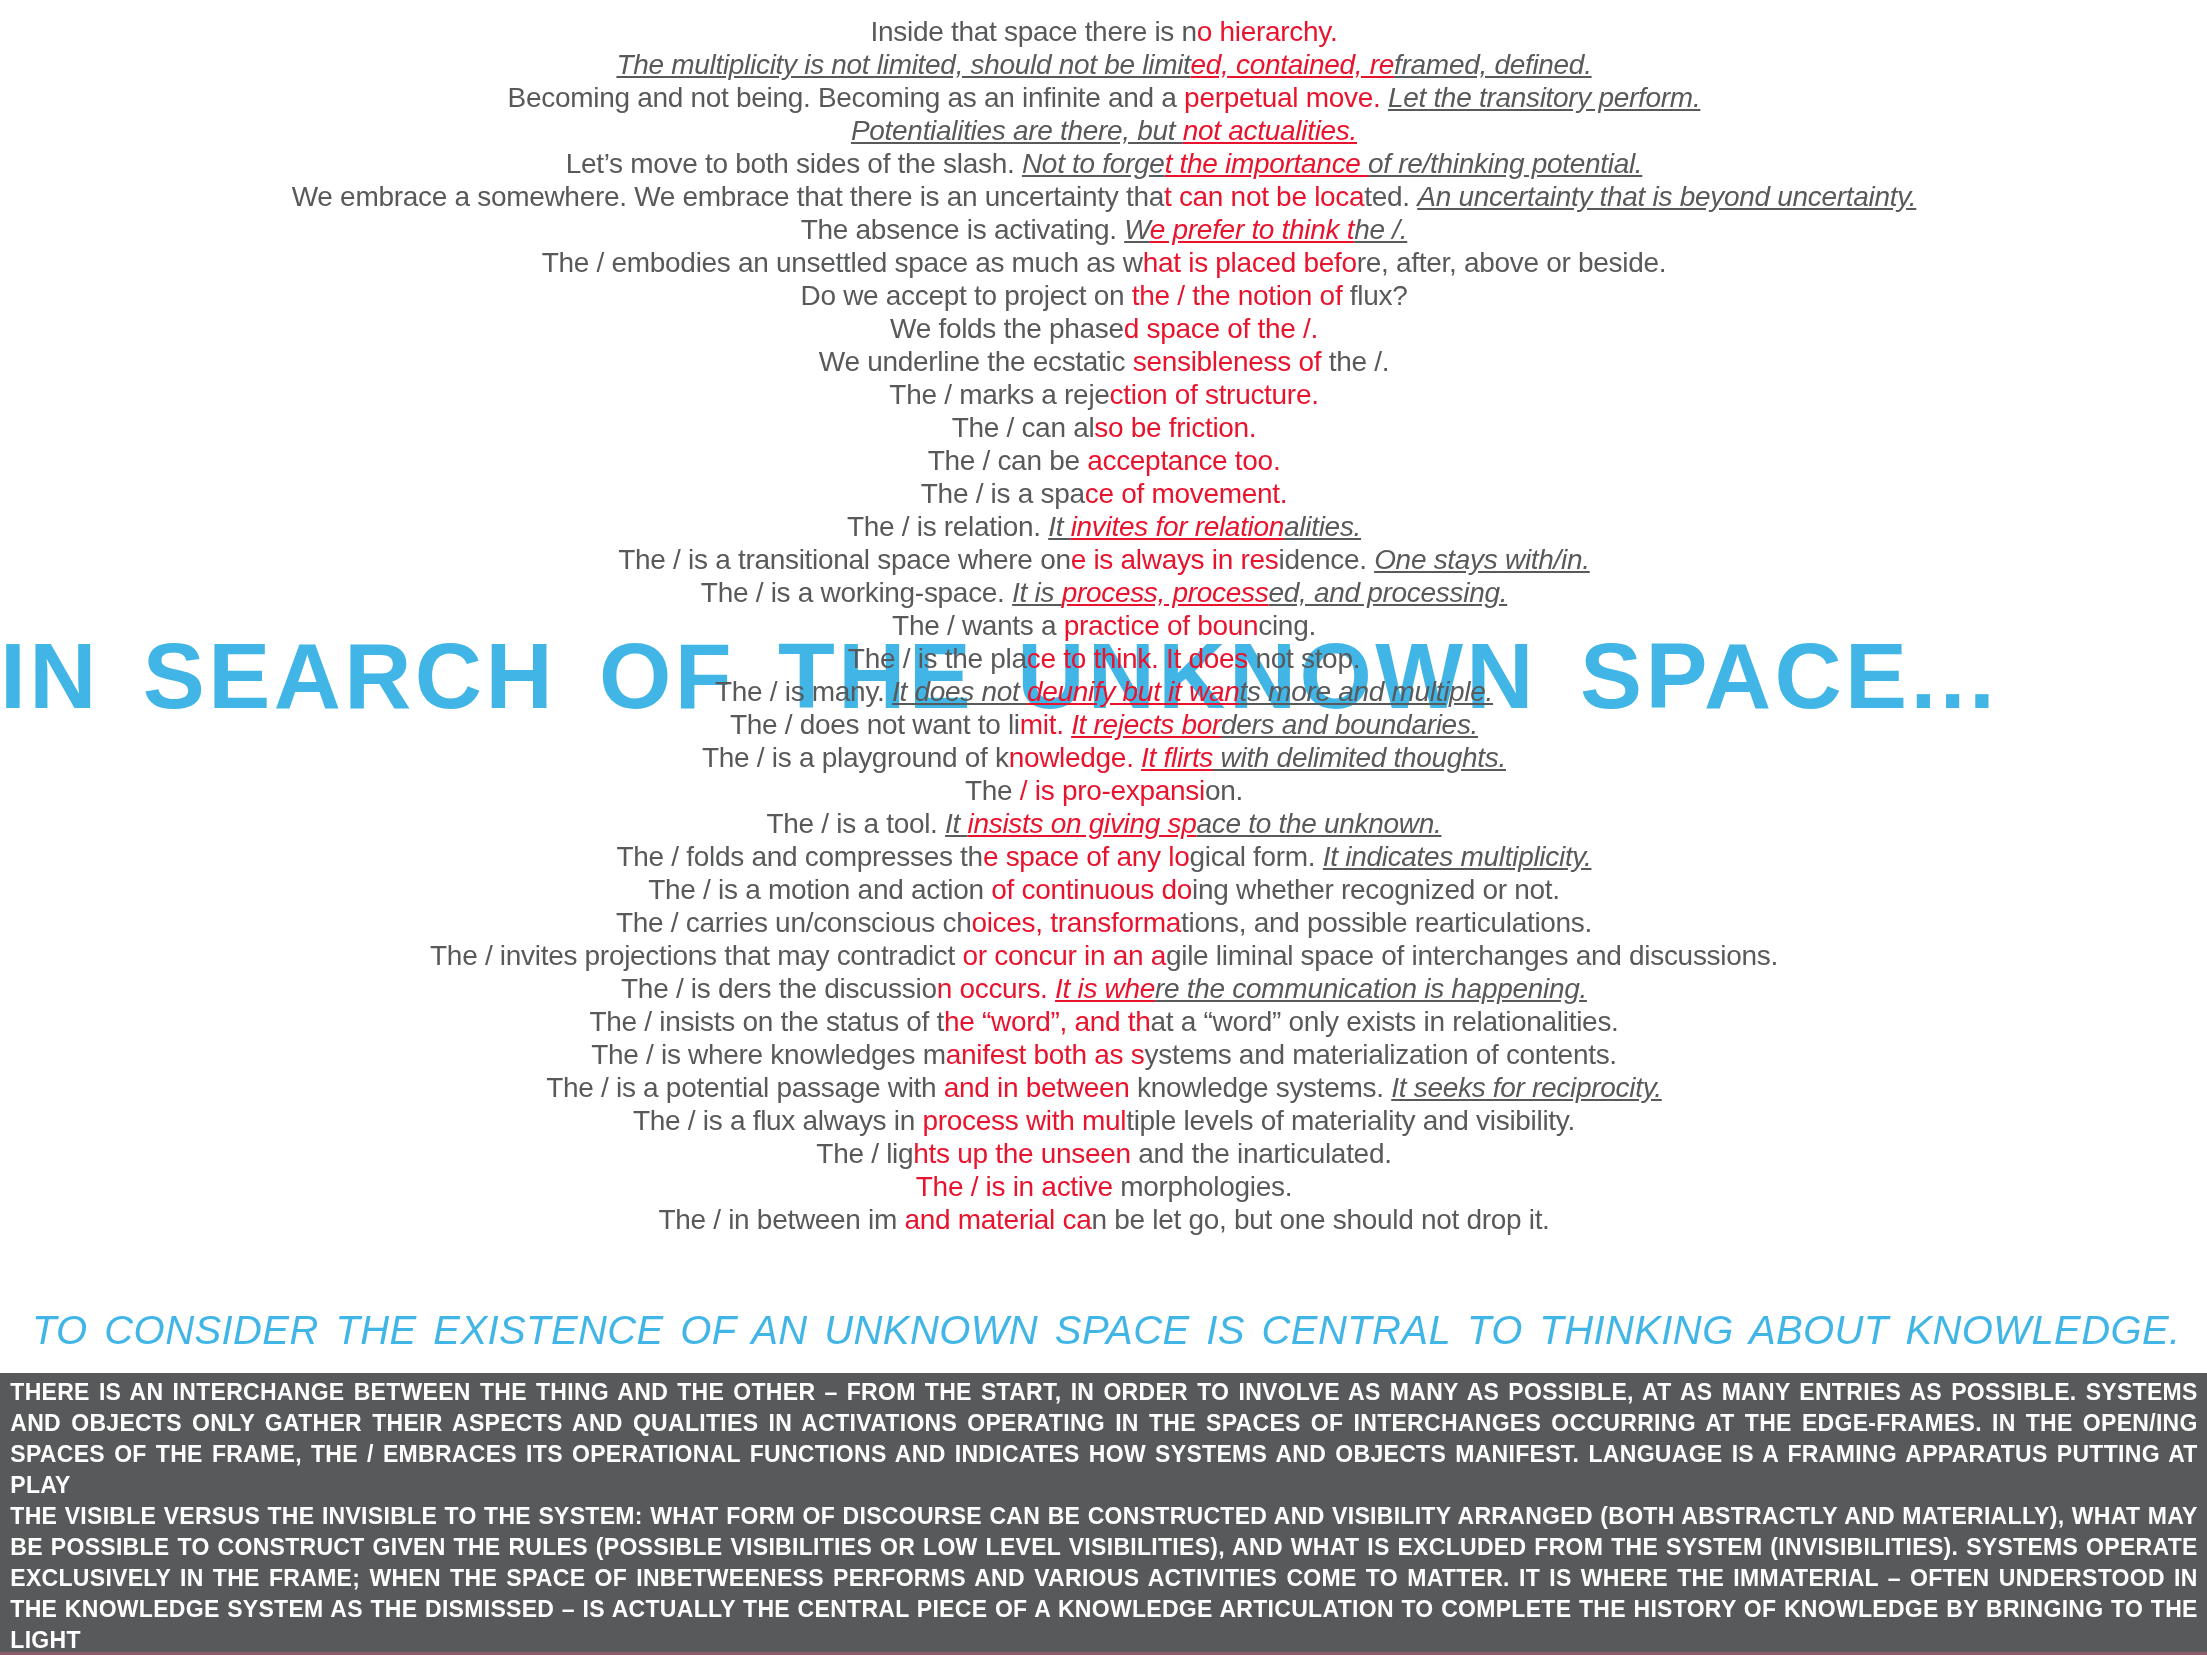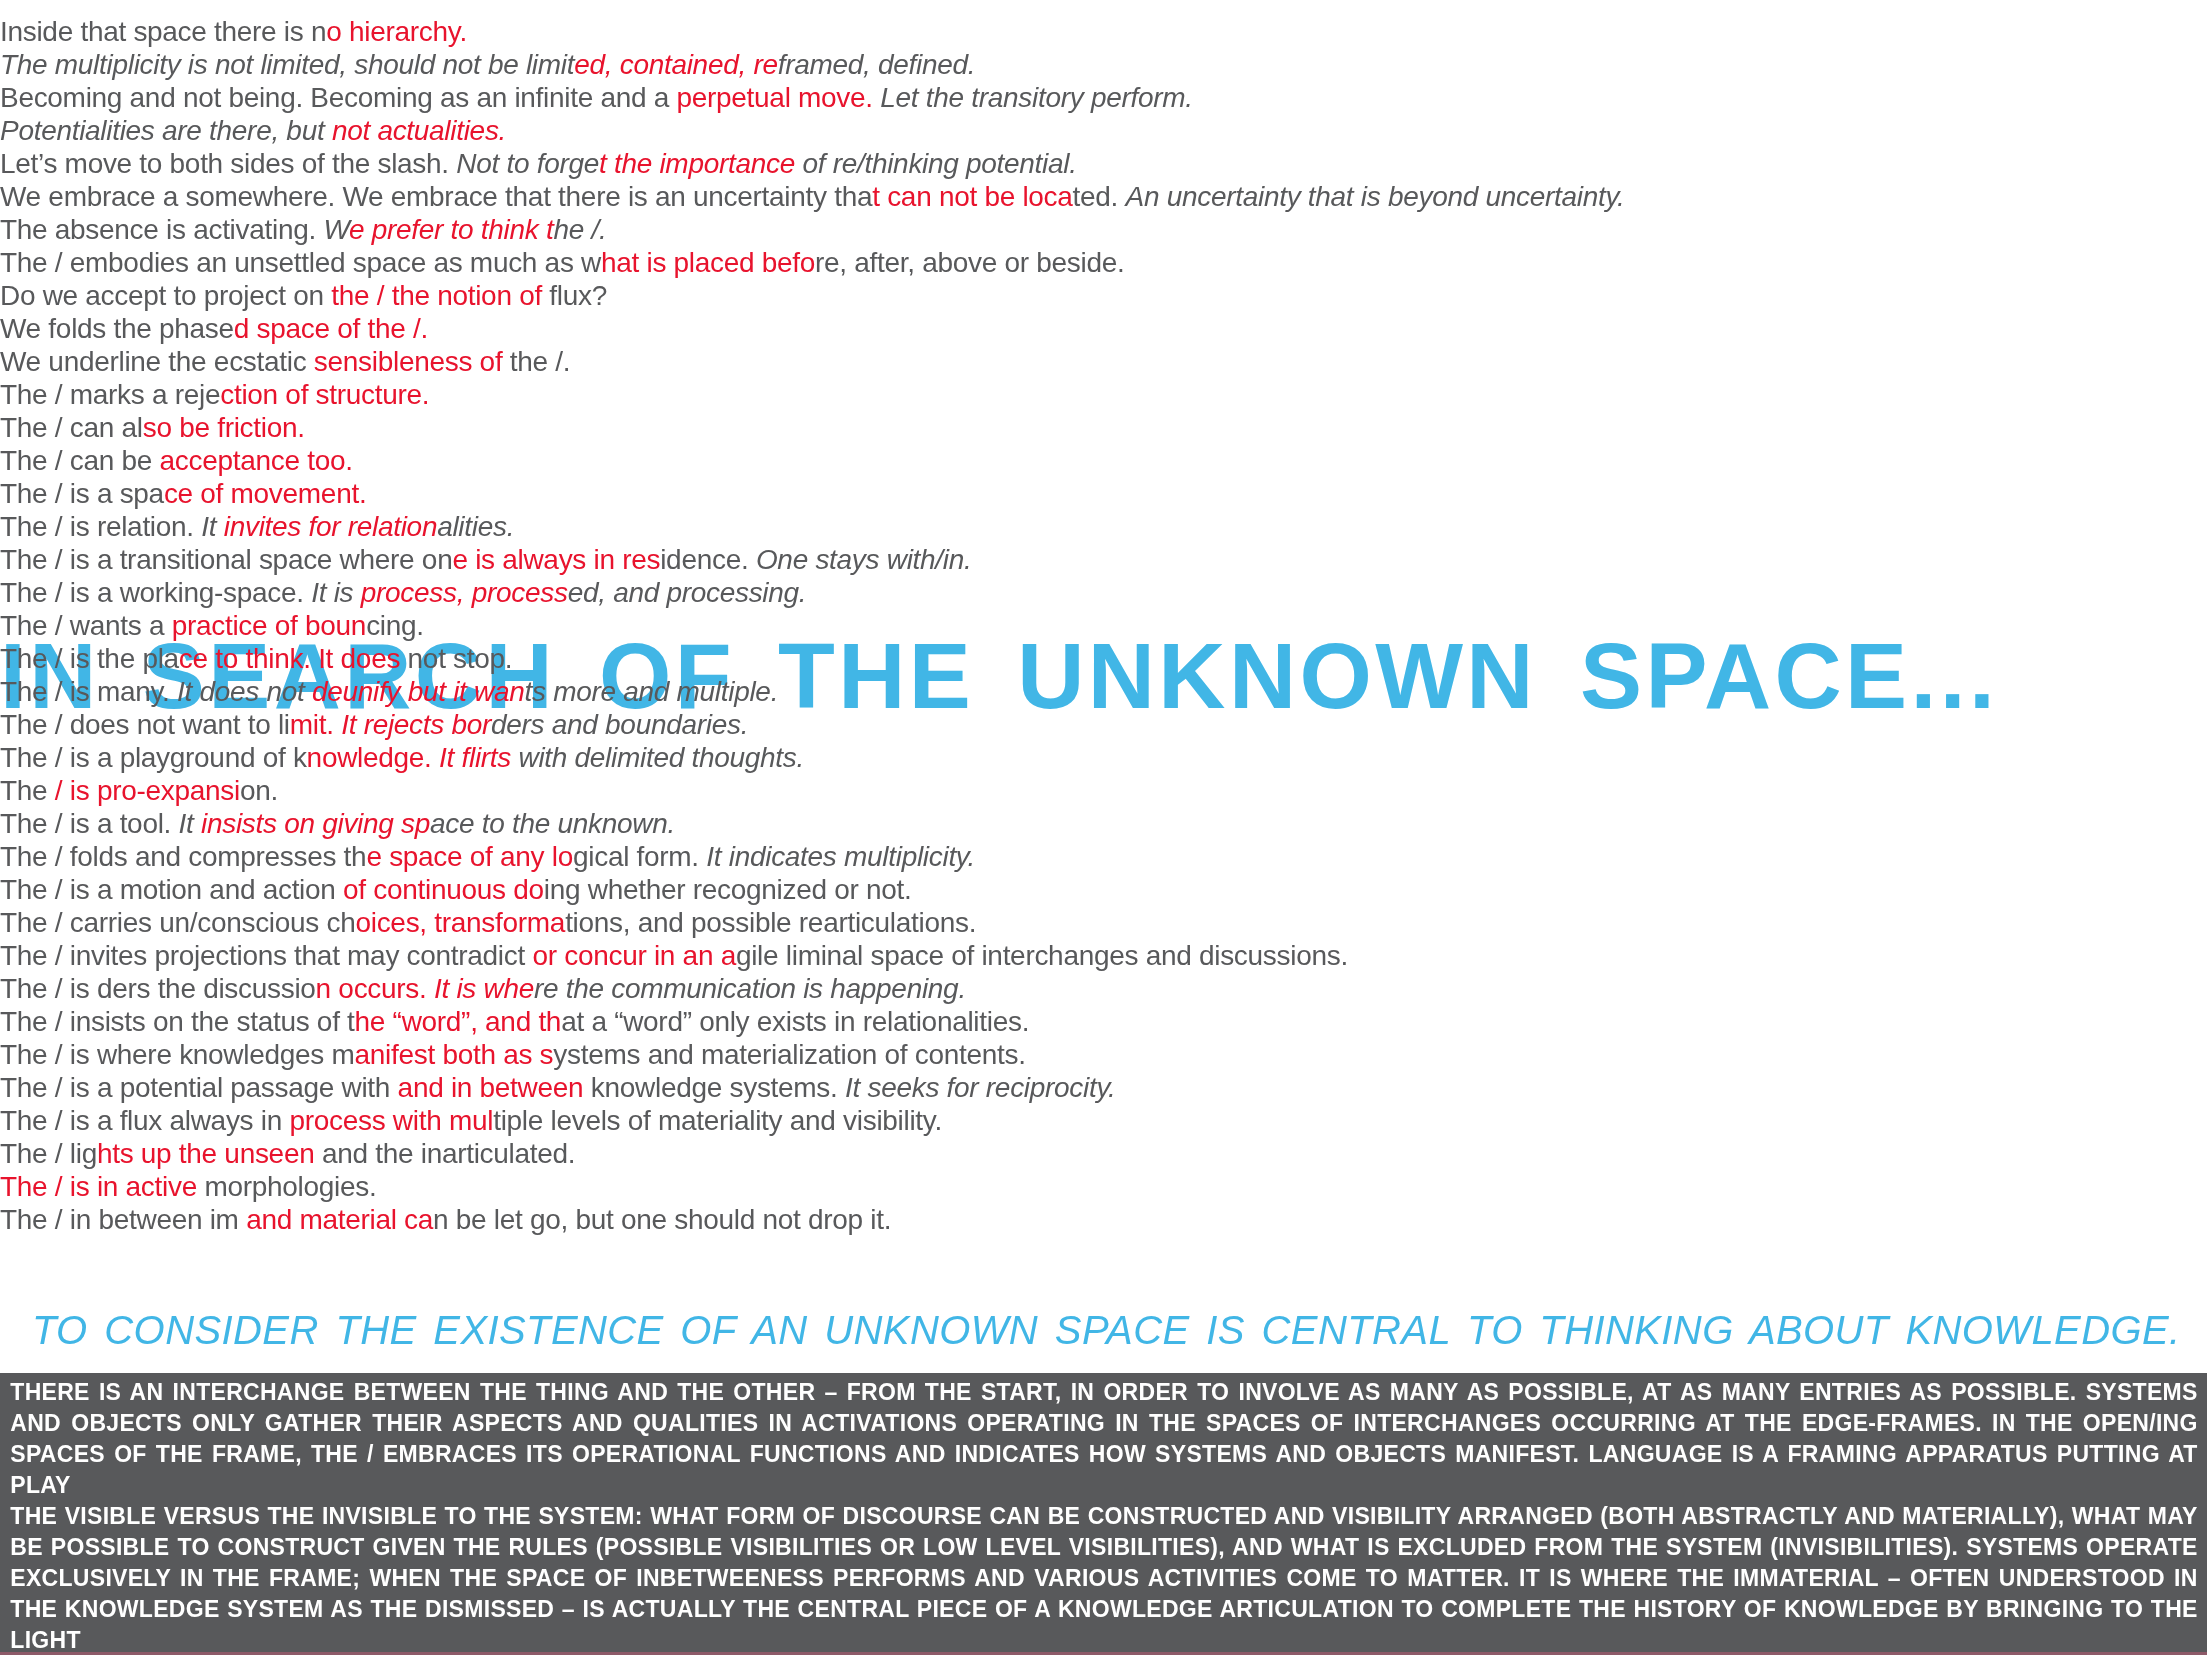--- a/index.html
+++ b/index.html
@@ -9,27 +9,27 @@
     font-family:"Liberation Sans",sans-serif;
   }
   .headline{
     position:absolute;top:630px;left:0;width:100%;
     text-align:left;white-space:nowrap;line-height:1;
     font-weight:bold;font-size:93px;letter-spacing:3.4px;word-spacing:13.8px;
     color:var(--c-blue);z-index:0;
   }
   .manifesto{
     position:absolute;top:14.6px;left:0;width:100%;
-    text-align:left;z-index:1;
+    text-align:center;z-index:1;
     font-size:28px;line-height:33px;letter-spacing:-0.3px;
     color:var(--c-gray);
   }
   .mline{white-space:nowrap;}
   .mline .red{color:var(--c-red);}
-  .mline .it{font-style:italic;}
+  .mline .it{font-style:italic;text-decoration:underline;}
   .subheadline{
     position:absolute;top:1310px;left:0;width:100%;
     white-space:nowrap;line-height:1;
     font-style:italic;font-size:40px;letter-spacing:0.4px;word-spacing:5.2px;
     color:var(--c-blue);z-index:2;margin-left:32px;
   }
   .footer{
     position:absolute;top:1373px;left:0;width:100%;height:282px;
     box-sizing:border-box;padding:4.3px 10.3px 0 10.3px;
     background:var(--c-footer-bg);z-index:3;overflow:hidden;

